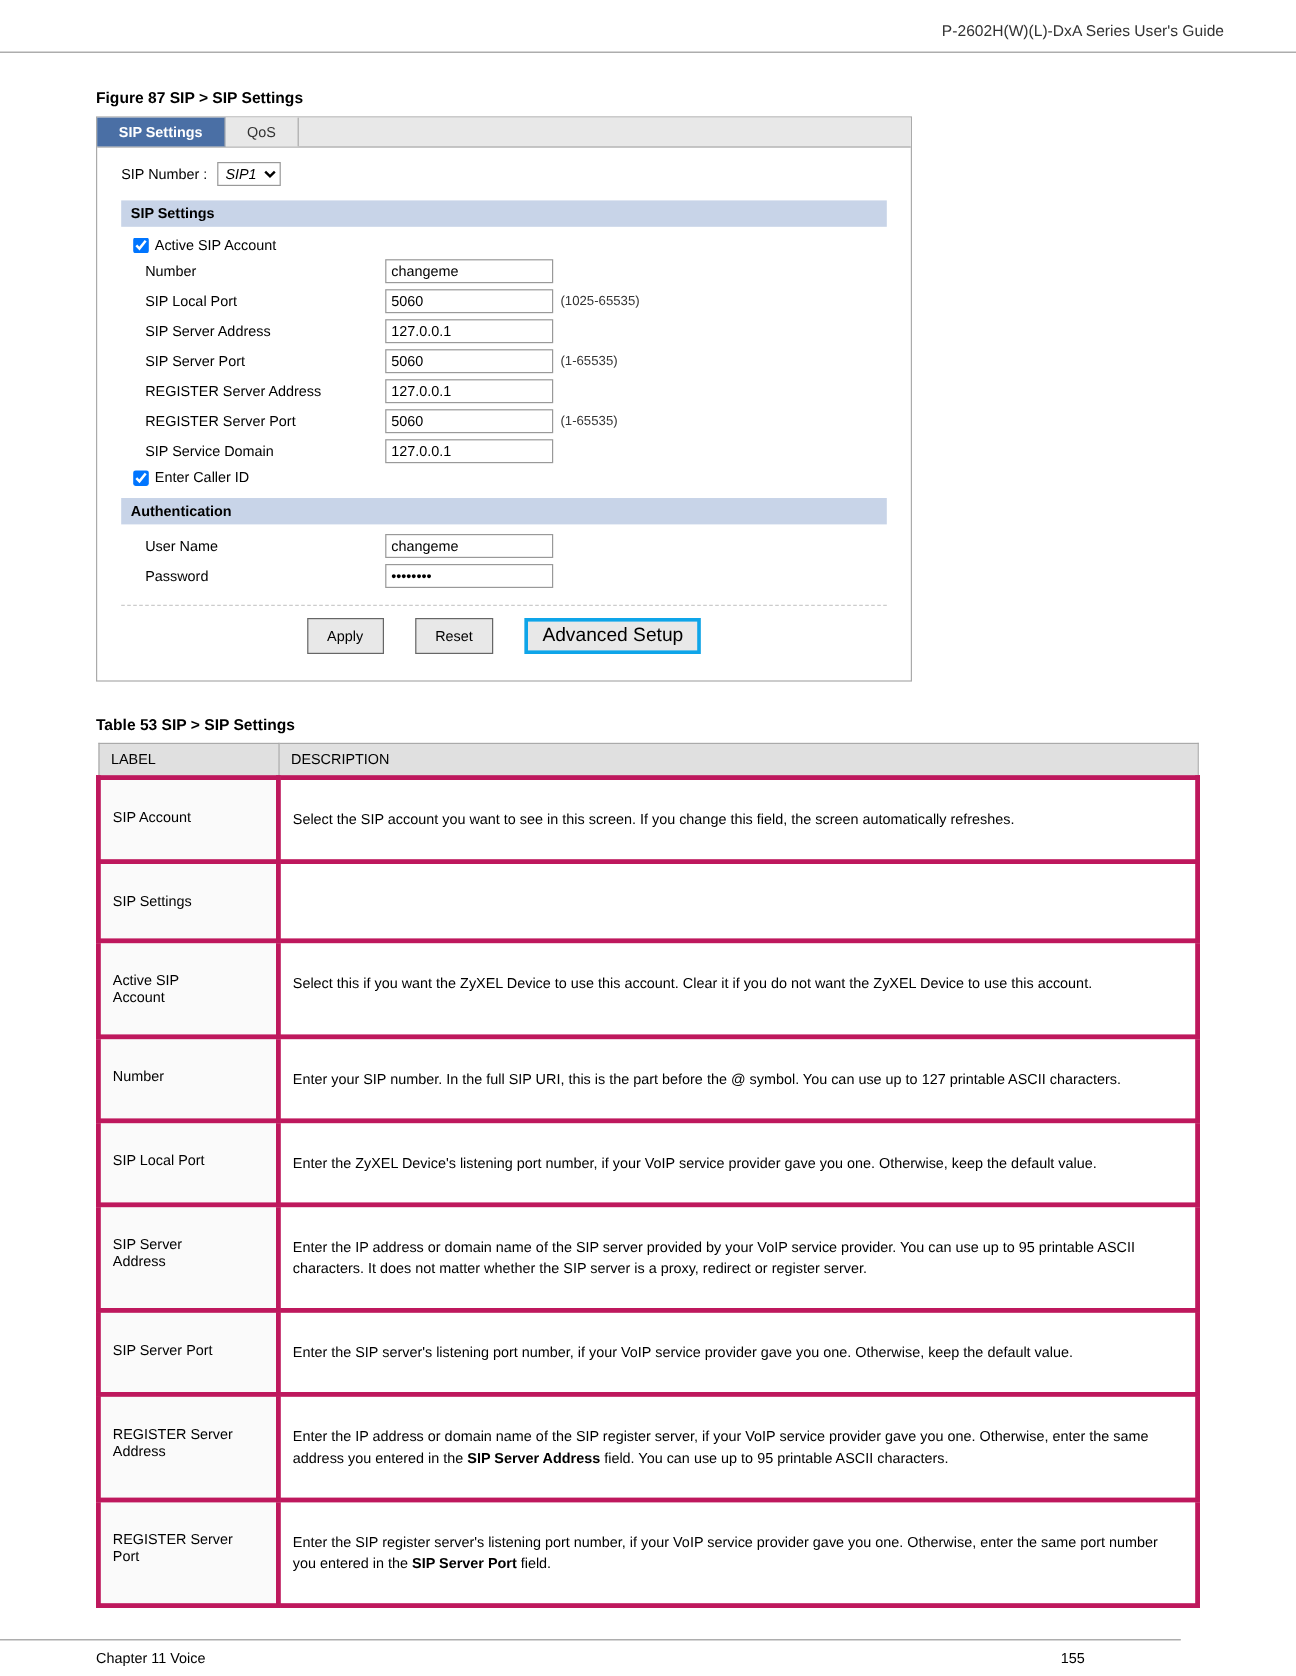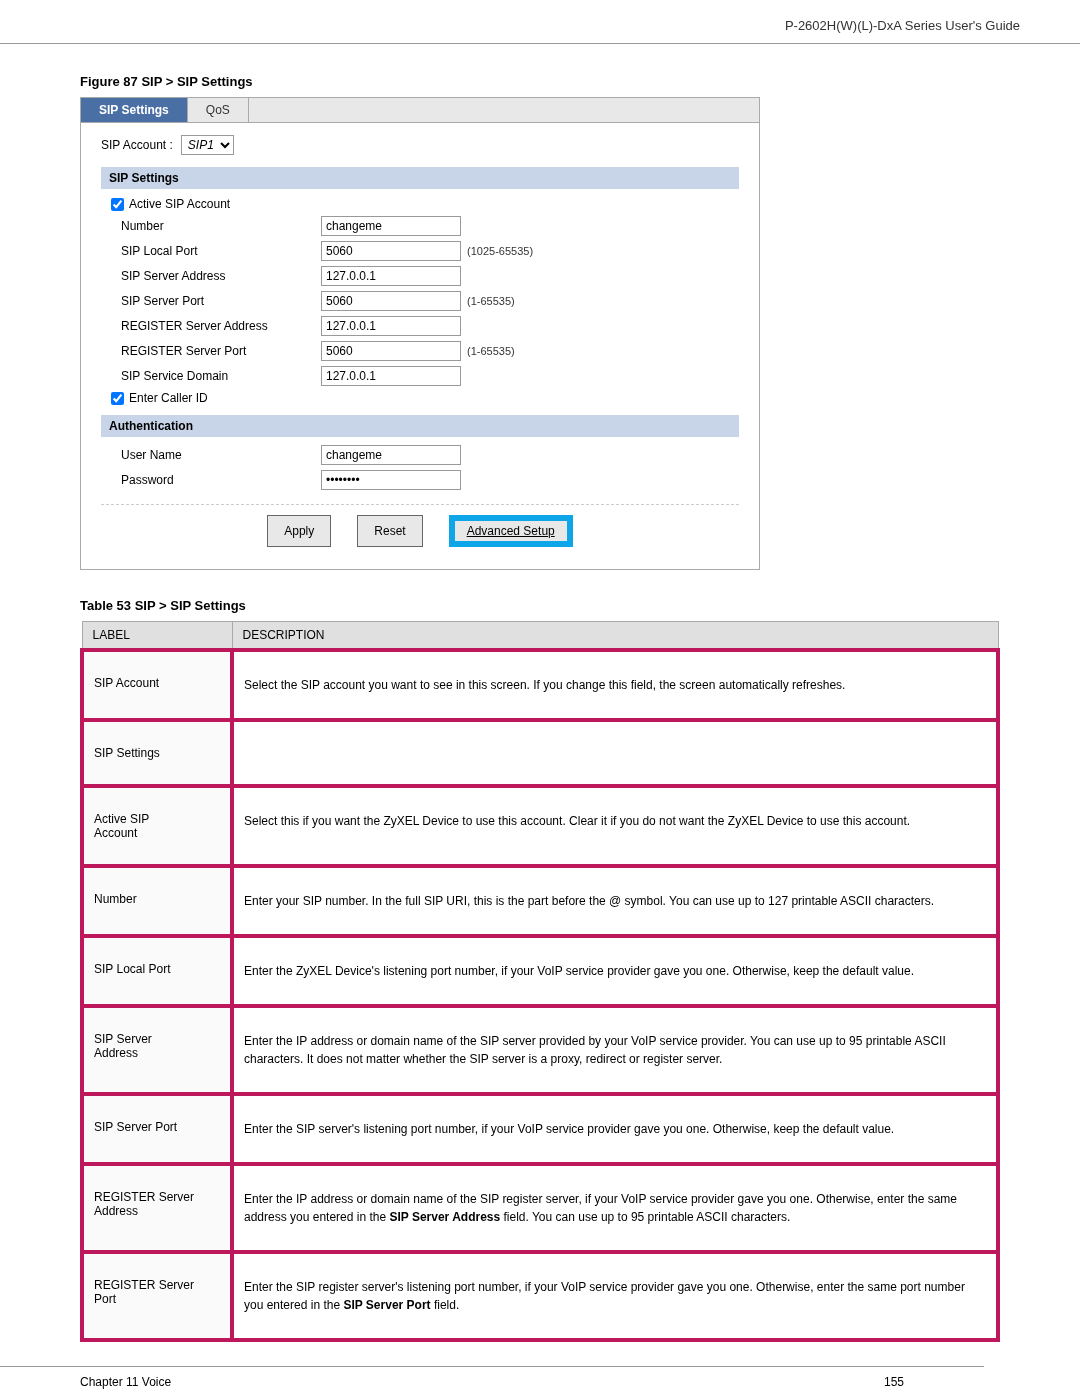--- a/index.html
+++ b/index.html
@@ -155,26 +155,25 @@
 
     .btn {
       font-size: 12px;
       padding: 3px 16px;
       border: 1px solid #666;
       background: #e8e8e8;
       cursor: pointer;
     }
 
     .btn-advanced {
-      font-size: 12px;
+      font-size: 16px;
       padding: 3px 12px;
-      border: 6px solid #0ea5e9;
+      border: 3px solid #0ea5e9;
       background: #e8e8e8;
       cursor: pointer;
-      text-decoration: underline;
     }
 
     
     .body-text {
       font-size: 13px;
       margin-bottom: 20px;
     }
 
     
     .table-title {
@@ -245,21 +244,21 @@
         <span>SIP Settings</span>
       </div>
       <div class="tab-inactive">
         <span>QoS</span>
       </div>
     </div>
 
     <div class="panel-body">
 
       <div class="sip-account-row">
-        <label>SIP Account :</label>
+        <label>SIP Number :</label>
         <select class="sip-account-select">
           <option>SIP1</option>
           <option>SIP2</option>
         </select>
       </div>
 
       <div class="form-section">
         <div class="section-header">SIP Settings</div>
 
         <div class="checkbox-row">

